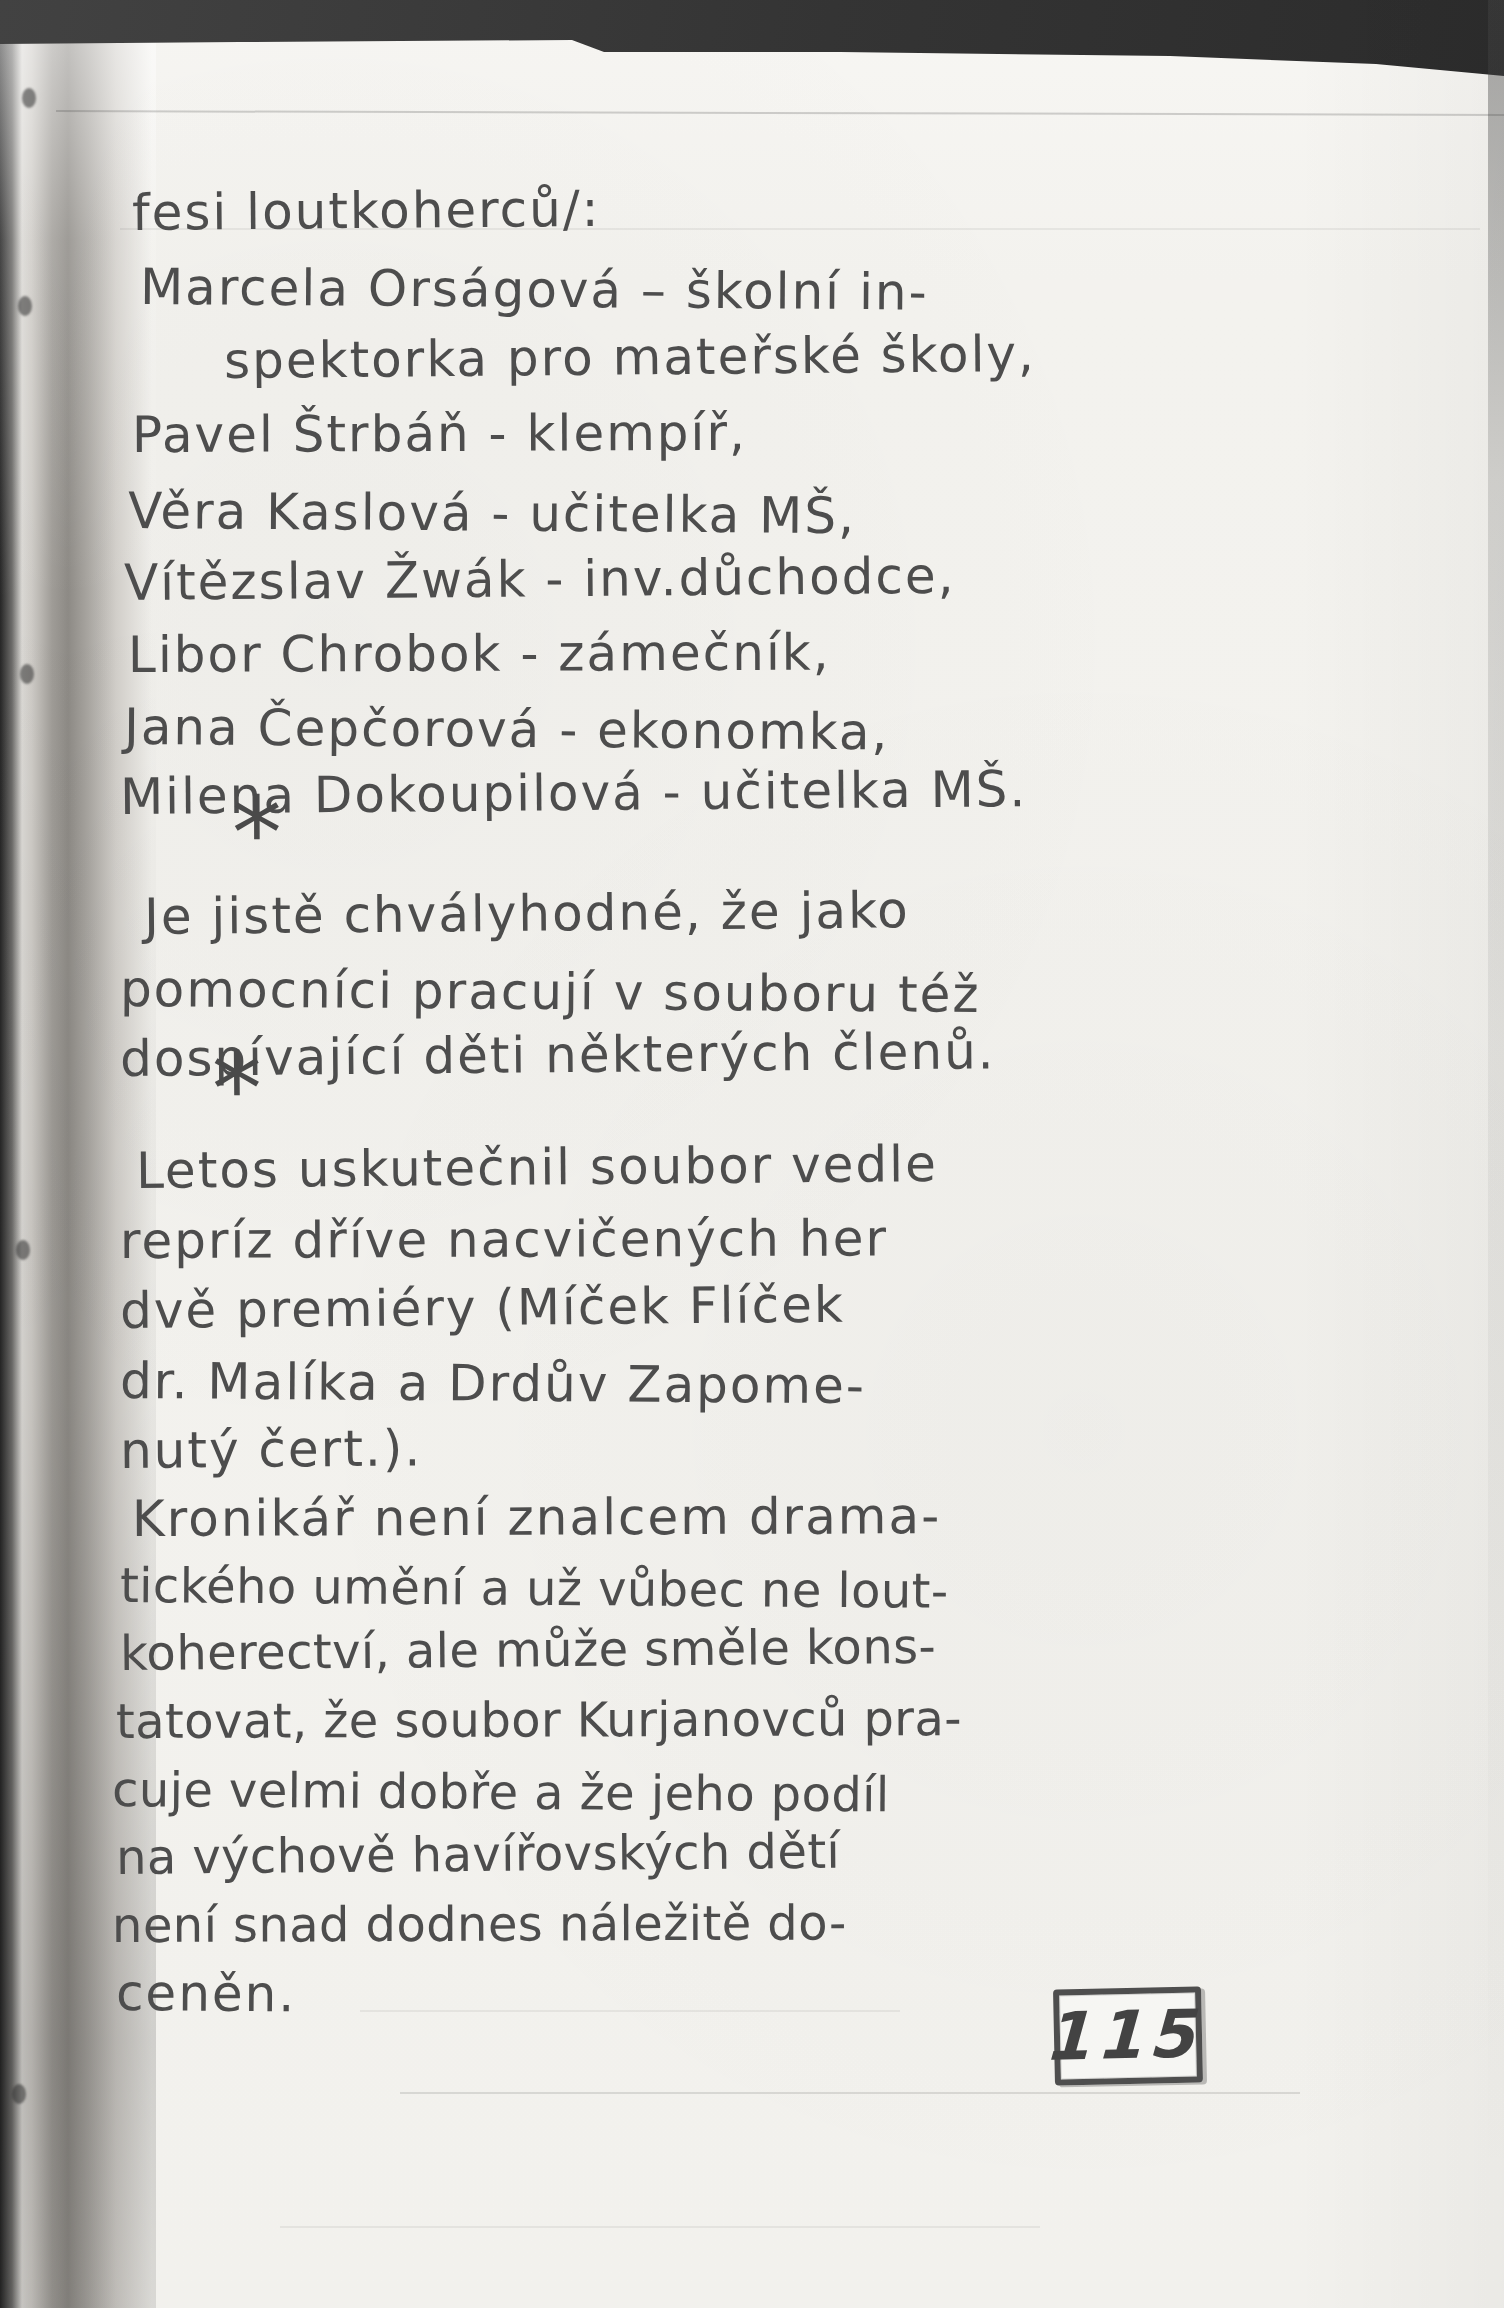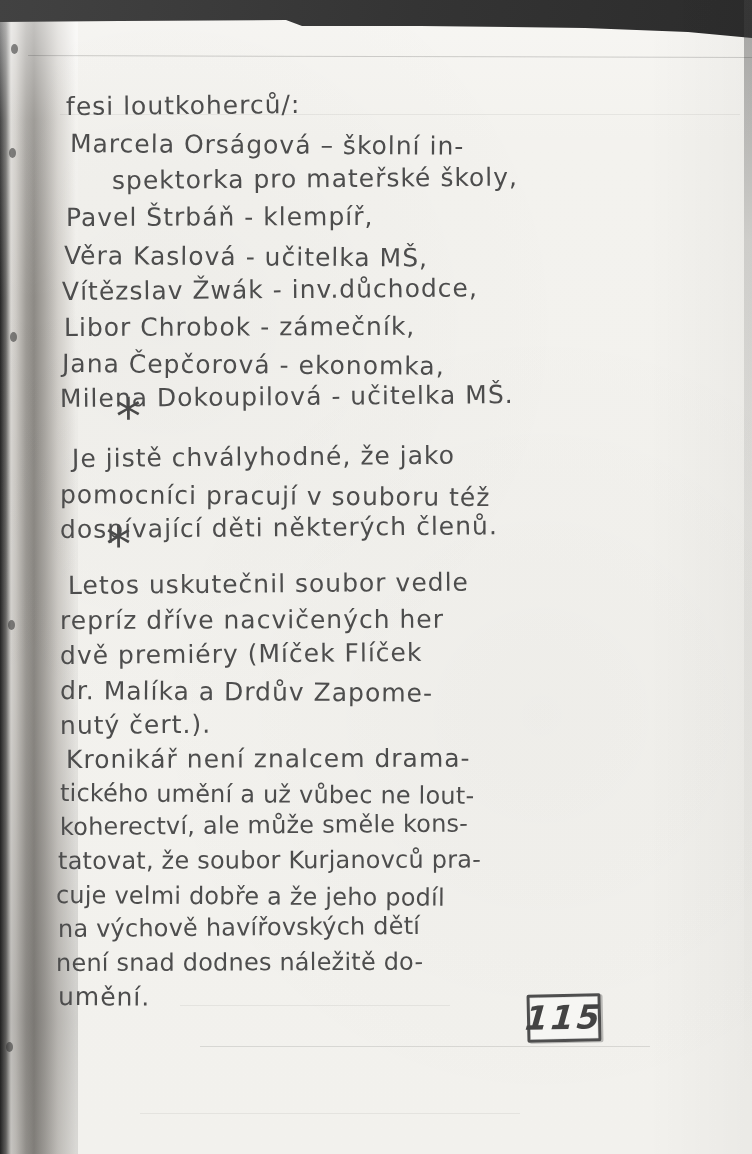--- a/index.html
+++ b/index.html
@@ -123,19 +123,19 @@
   <div class="hl w1" style="top:641px;left:60px">dvě premiéry (Míček Flíček</div>
   <div class="hl w2" style="top:676px;left:60px">dr. Malíka a Drdův Zapome-</div>
   <div class="hl w1" style="top:711px;left:60px">nutý čert.).</div>
   <div class="hl w3" style="top:745px;left:66px">Kronikář není znalcem drama-</div>
   <div class="hl tight w2" style="top:779px;left:60px">tického umění a už vůbec ne lout-</div>
   <div class="hl tight w1" style="top:813px;left:60px">koherectví, ale může směle kons-</div>
   <div class="hl tight w3" style="top:847px;left:58px">tatovat, že soubor Kurjanovců pra-</div>
   <div class="hl tight w2" style="top:881px;left:56px">cuje velmi dobře a že jeho podíl</div>
   <div class="hl tight w1" style="top:915px;left:58px">na výchově havířovských dětí</div>
   <div class="hl tight w3" style="top:949px;left:56px">není snad dodnes náležitě do-</div>
-  <div class="hl w2" style="top:982px;left:58px">umění.</div>
+  <div class="hl w2" style="top:982px;left:58px">ceněn.</div>
 
   <div class="pagenum-box">
     <span class="pagenum">115</span>
   </div>
 
 </div>
 
 </body></html>

